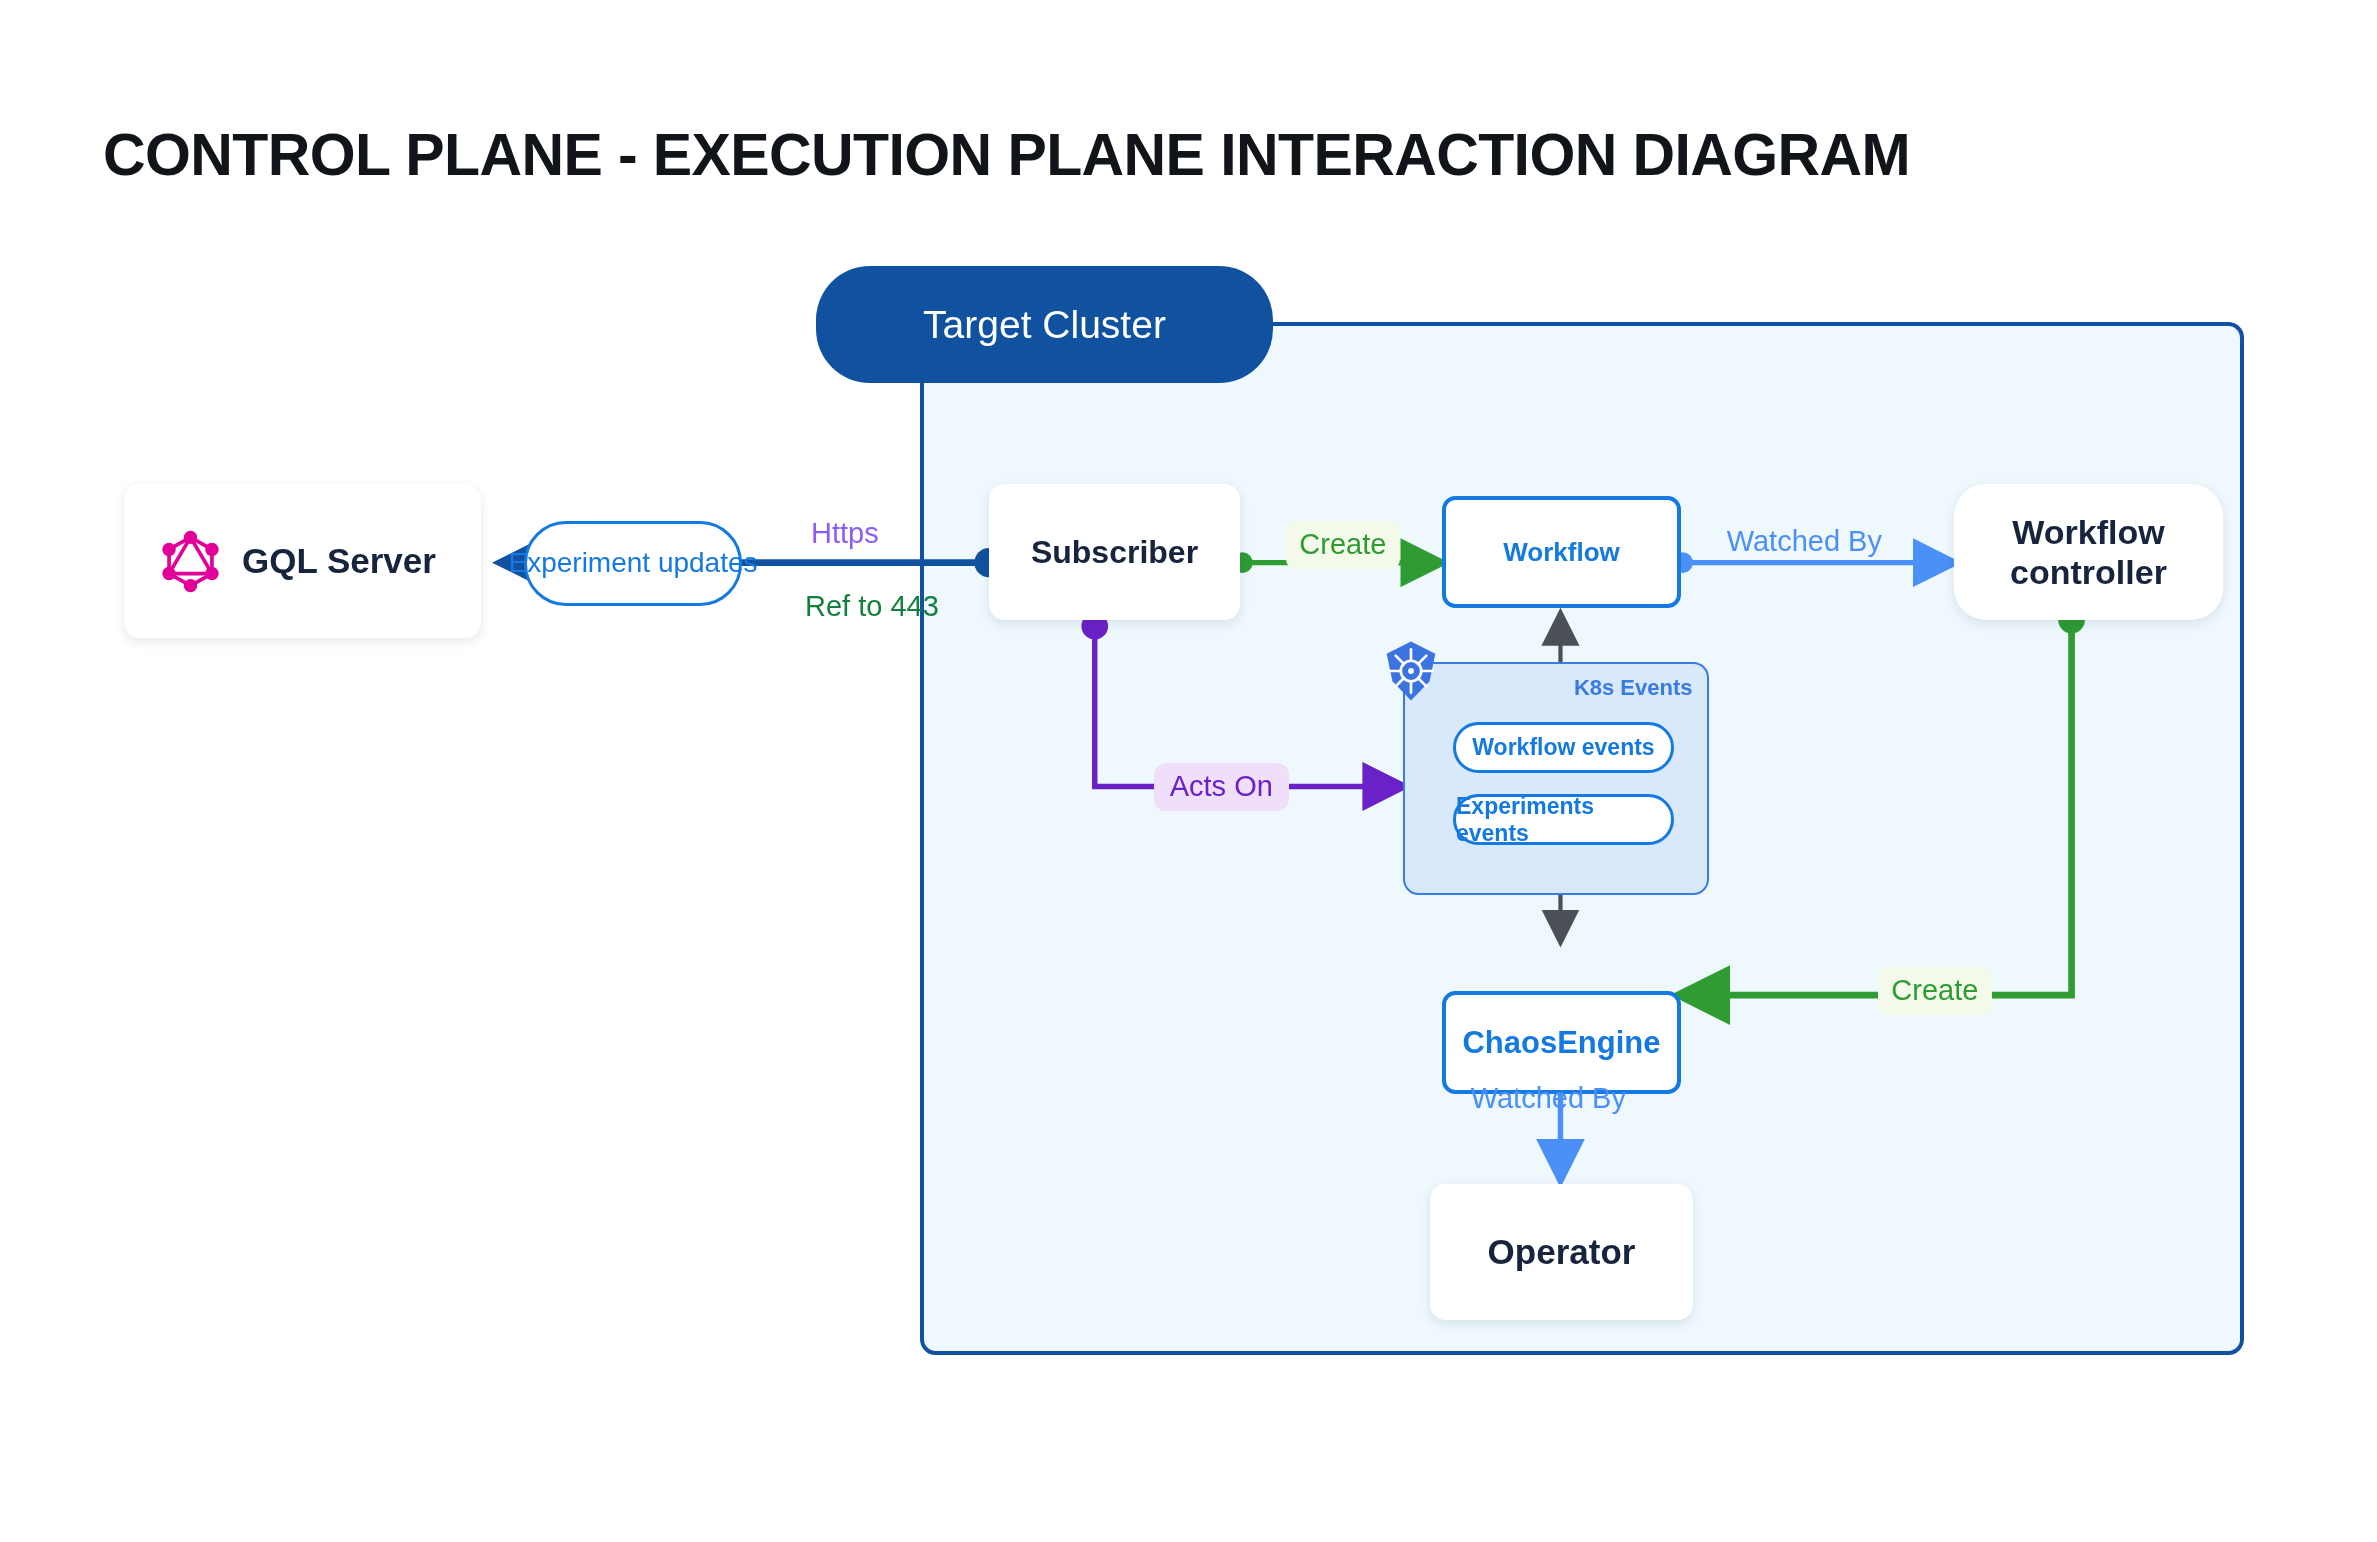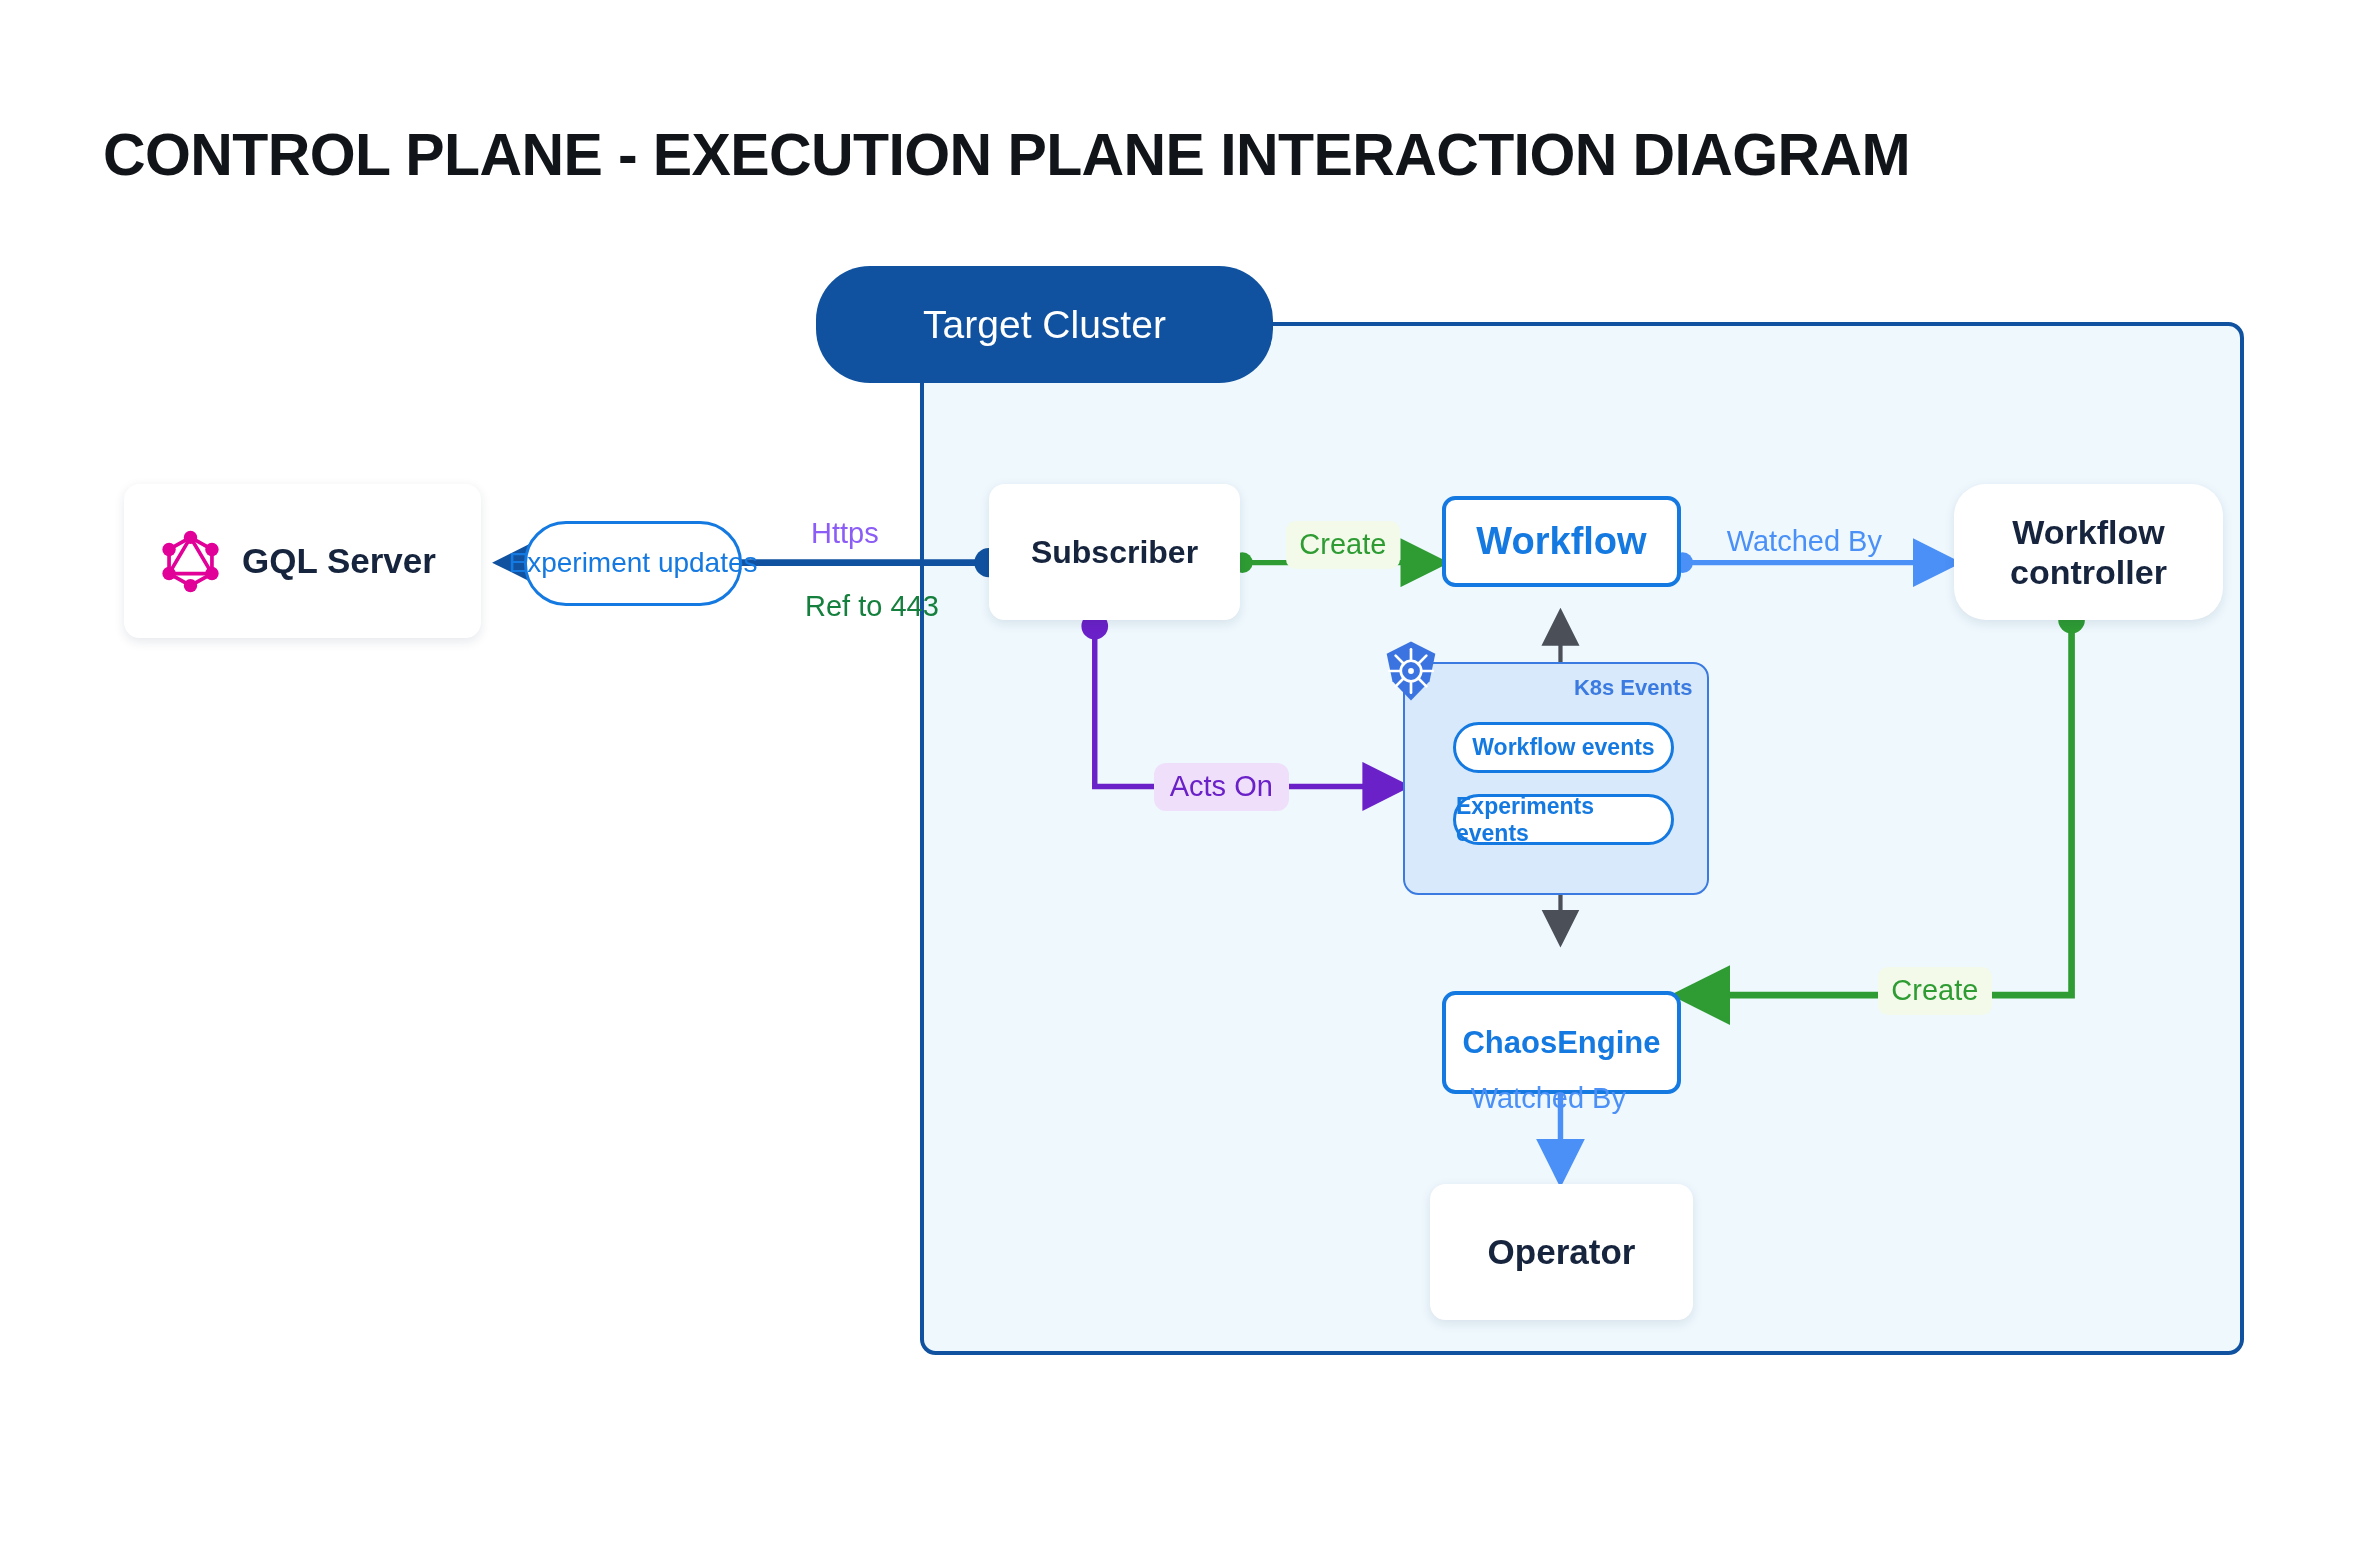--- a/index.html
+++ b/index.html
@@ -36,21 +36,21 @@
   }
   .node-outlined{
     background:#ffffff;border:4.2px solid #1479e0;border-radius:13.3px;
     color:#1479e0;font-weight:bold;
   }
 
   #node-gql{left:124px;top:484px;width:357px;height:154px;font-size:35px;
             gap:18px;justify-content:flex-start;padding-left:33px;}
   #gql-label{font-size:35px;font-weight:bold;color:#16243d;}
   #node-subscriber{left:989px;top:484px;width:251px;height:136px;font-size:32px;}
-  #node-workflow{left:1442px;top:496px;width:239px;height:91px;font-size:38px;}
+  #node-workflow{left:1442px;top:496px;width:239px;height:112px;font-size:26px;}
   #node-wfcontroller{left:1954px;top:484px;width:269px;height:136px;font-size:34px;line-height:1.18;border-radius:32px;}
   #node-chaosengine{left:1442px;top:943px;width:239px;height:103px;font-size:31px;margin-top:48px;}
   #node-operator{left:1430px;top:1184px;width:263px;height:136px;font-size:35px;}
 
   
   #k8s-group{
     position:absolute;left:1403px;top:662px;width:306px;height:233px;
     background:#d7e9fa;border:2.4px solid #3b7ae0;border-radius:15.7px;
     box-sizing:border-box;
   }

